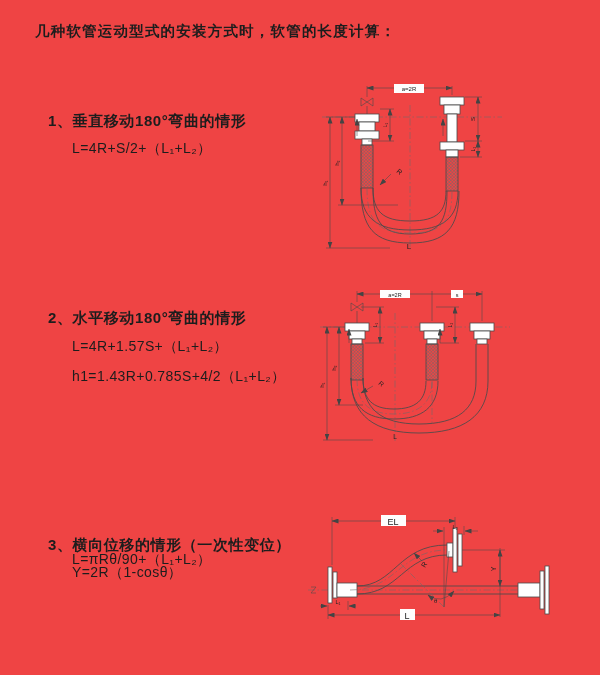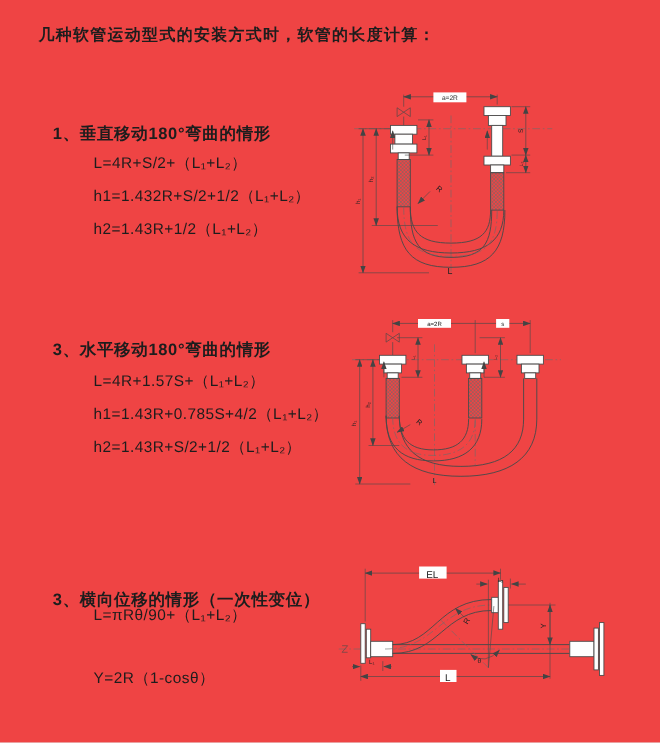--- a/index.html
+++ b/index.html
@@ -1,40 +1,38 @@
 <!DOCTYPE html>
 <html><head>
 <meta charset="utf-8">
 <style>
   html,body{margin:0;padding:0;background:#e8e8e8;}
   .page{position:relative;width:600px;height:675px;background:#ef4444;overflow:hidden;
         font-family:"Liberation Sans","DejaVu Sans",sans-serif;color:#1d1d1d;}
   .title{position:absolute;left:35px;top:22px;font-size:14.5px;font-weight:bold;letter-spacing:1.2px;}
   .sec-h{position:absolute;left:48px;font-size:15px;font-weight:bold;letter-spacing:0.6px;}
-  .formula{position:absolute;left:72px;font-size:14px;letter-spacing:0.4px;margin-left:13px;}
+  .formula{position:absolute;left:72px;font-size:14px;letter-spacing:0.4px;}
   .dgm{position:absolute;}
   .dln{stroke:#4a4a4a;stroke-width:0.6;fill:none;}
   .thn{stroke:#4a4a4a;stroke-width:0.55;fill:none;}
   .hos{stroke:#4a4a4a;stroke-width:0.85;fill:none;}
   .cl{stroke:#6a6a6a;stroke-width:0.55;fill:none;stroke-dasharray:7 2.5 1.5 2.5;}
   .fit{fill:#fefefe;stroke:#4a4a4a;stroke-width:0.8;}
   .lblbg{fill:#fefefe;}
   text.dl{fill:#222;font-family:"Liberation Sans",sans-serif;}
 </style>
 </head>
 <body>
 
 <div class="page">
 
   <div class="title">几种软管运动型式的安装方式时，软管的长度计算：</div>
 
   <div class="sec-h" style="top:112px;">1、垂直移动180°弯曲的情形</div>
   <div class="formula" style="top:140px;">L=4R+S/2+（L₁+L₂）</div>
-  <div class="formula" style="top:170px;">h1=1.432R+S/2+1/2（L₁+L₂）</div>
-  <div class="formula" style="top:200px;">h2=1.43R+1/2（L₁+L₂）</div>
 
   <svg class="dgm" style="left:310px;top:78px;" width="235" height="175" viewBox="0 0 235 175">
     <defs>
       <marker id="d1a" viewBox="0 0 7 5" markerWidth="7" markerHeight="5" refX="6.5" refY="2.5" orient="auto-start-reverse" markerUnits="userSpaceOnUse">
         <path d="M0,0L7,2.5L0,5Z" fill="#444"></path>
       </marker>
       <pattern id="d1h" width="3.2" height="3.2" patternUnits="userSpaceOnUse">
         <path d="M0,0L3.2,3.2M3.2,0L0,3.2" stroke="#6b6b6b" stroke-width="0.5"></path>
       </pattern>
     </defs>
@@ -99,24 +97,23 @@
     <line class="dln" x1="20" y1="39" x2="20" y2="170" marker-start="url(#d1a)" marker-end="url(#d1a)"></line>
     <text class="dl" x="29" y="85" font-size="5.5" text-anchor="middle" transform="rotate(-90 29 85)">h₂</text>
     <text class="dl" x="17" y="105" font-size="5.5" text-anchor="middle" transform="rotate(-90 17 105)">h₁</text>
 
     <line class="thn" x1="81" y1="96" x2="70" y2="107" marker-end="url(#d1a)"></line>
     <text class="dl" x="86" y="94" font-size="7" transform="rotate(40 86 94)">R</text>
 
     <text class="dl" x="99" y="171" font-size="8" text-anchor="middle">L</text>
   </svg>
 
-  <div class="sec-h" style="top:309px;">3、水平移动180°弯曲的情形</div>
+  <div class="sec-h" style="top:309px;">2、水平移动180°弯曲的情形</div>
   <div class="formula" style="top:338px;text-align:center;">L=4R+1.57S+（L₁+L₂）</div>
   <div class="formula" style="top:368px;">h1=1.43R+0.785S+4/2（L₁+L₂）</div>
-  <div class="formula" style="top:398px;">h2=1.43R+S/2+1/2（L₁+L₂）</div>
 
   <svg class="dgm" style="left:305px;top:283px;" width="260" height="165" viewBox="0 0 260 165">
     <defs>
       <marker id="d2a" viewBox="0 0 7 5" markerWidth="7" markerHeight="5" refX="6.5" refY="2.5" orient="auto-start-reverse" markerUnits="userSpaceOnUse">
         <path d="M0,0L7,2.5L0,5Z" fill="#444"></path>
       </marker>
       <pattern id="d2h" width="3.2" height="3.2" patternUnits="userSpaceOnUse">
         <path d="M0,0L3.2,3.2M3.2,0L0,3.2" stroke="#6b6b6b" stroke-width="0.5"></path>
       </pattern>
     </defs>
@@ -187,21 +184,21 @@
     <text class="dl" x="19" y="102" font-size="5.5" text-anchor="middle" transform="rotate(-90 19 102)">h₁</text>
 
     <line class="thn" x1="68" y1="103" x2="56" y2="110" marker-end="url(#d2a)"></line>
     <text class="dl" x="73" y="101" font-size="6.5" transform="rotate(40 73 101)">R</text>
 
     <text class="dl" x="90" y="156" font-size="6.5" text-anchor="middle">L</text>
   </svg>
 
   <div class="sec-h" style="top:536px;">3、横向位移的情形（一次性变位）</div>
   <div class="formula" style="top:551px;">L=πRθ/90+（L₁+L₂）</div>
-  <div class="formula" style="top:608px;text-align:center;">Y=2R（1-cosθ）</div>
+  <div class="formula" style="top:564px;text-align:center;">Y=2R（1-cosθ）</div>
 
   <svg class="dgm" style="left:300px;top:505px;" width="300" height="135" viewBox="0 0 300 135">
     <defs>
       <marker id="d3a" viewBox="0 0 7 5" markerWidth="7" markerHeight="5" refX="6.5" refY="2.5" orient="auto-start-reverse" markerUnits="userSpaceOnUse">
         <path d="M0,0L7,2.5L0,5Z" fill="#444"></path>
       </marker>
     </defs>
 
     <line class="cl" x1="8" y1="85" x2="245" y2="85"></line>
     <path class="thn" d="M11,82 L16,82 L11,88 L16,88"></path>

